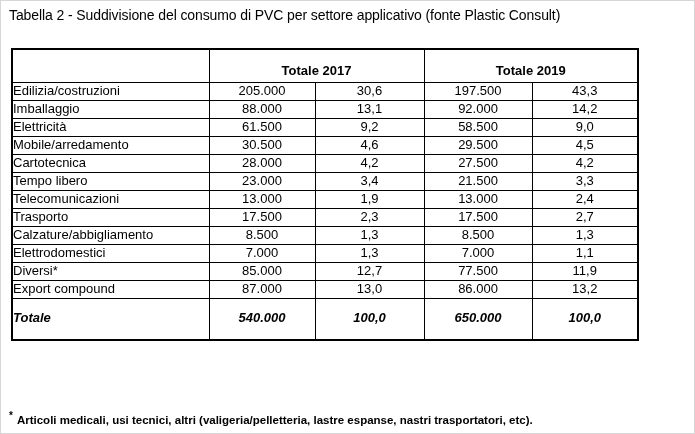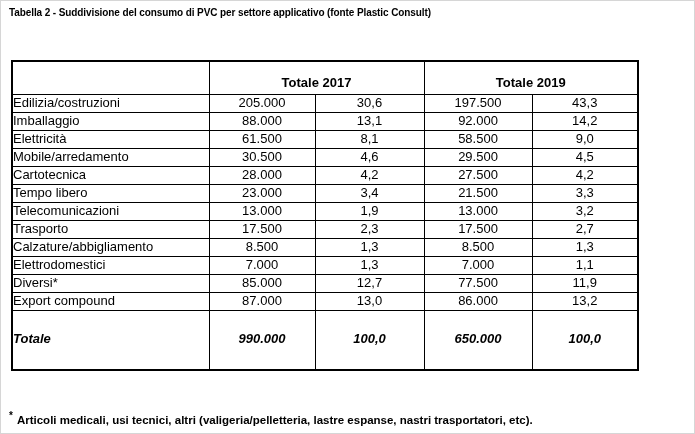--- a/index.html
+++ b/index.html
@@ -15,37 +15,36 @@
     box-sizing: border-box;
     border: 1px solid #d6d6d6;
     font-family: "Liberation Sans", "DejaVu Sans", sans-serif;
     color: #000000;
     overflow: hidden;
   }
   .title {
     position: absolute;
     left: 8px;
     top: 6px;
-    font-size: 10px;
-    font-weight: bold;
+    font-size: 14px;
+    font-weight: normal;
     white-space: nowrap;
     letter-spacing: -0.1px;
   }
   table.pvc {
     position: absolute;
     left: 10px;
     top: 47px;
     width: 626px;
     border-collapse: collapse;
     table-layout: fixed;
     border: 2px solid #000000;
     font-family: "Liberation Sans", "DejaVu Sans", sans-serif;
     font-size: 13px;
     color: #000000;
-    margin-top: 12px;
   }
   table.pvc td, table.pvc th {
     border: 1px solid #000000;
     padding: 0;
     overflow: hidden;
     white-space: nowrap;
     line-height: 1.15;
   }
   tr.year-row { height: 33px; }
   tr.year-row th.year {
@@ -63,21 +62,21 @@
   tr.data { height: 18px; }
   td.label {
     text-align: left;
     padding-left: 4px;
     vertical-align: middle;
   }
   td.num {
     text-align: center;
     vertical-align: middle;
   }
-  tr.total { height: 60px; }
+  tr.total { height: 42px; }
   tr.total td {
     font-weight: bold;
     font-style: italic;
     vertical-align: middle;
   }
   .footnote {
     position: absolute;
     left: 8px;
     top: 409px;
     font-size: 11.5px;
@@ -126,21 +125,21 @@
     <td class="label">Imballaggio</td>
     <td class="num">88.000</td>
     <td class="num">13,1</td>
     <td class="num">92.000</td>
     <td class="num">14,2</td>
   </tr>
 
   <tr class="data">
     <td class="label">Elettricità</td>
     <td class="num">61.500</td>
-    <td class="num">8,1</td>
+    <td class="num">9,2</td>
     <td class="num">58.500</td>
     <td class="num">9,0</td>
   </tr>
 
   <tr class="data">
     <td class="label">Mobile/arredamento</td>
     <td class="num">30.500</td>
     <td class="num">4,6</td>
     <td class="num">29.500</td>
     <td class="num">4,5</td>
@@ -161,21 +160,21 @@
     <td class="num">21.500</td>
     <td class="num">3,3</td>
   </tr>
 
 
   <tr class="data">
     <td class="label">Telecomunicazioni</td>
     <td class="num">13.000</td>
     <td class="num">1,9</td>
     <td class="num">13.000</td>
-    <td class="num">3,2</td>
+    <td class="num">2,4</td>
   </tr>
 
   <tr class="data">
     <td class="label">Trasporto</td>
     <td class="num">17.500</td>
     <td class="num">2,3</td>
     <td class="num">17.500</td>
     <td class="num">2,7</td>
   </tr>
 
@@ -207,21 +206,21 @@
     <td class="label">Export compound</td>
     <td class="num">87.000</td>
     <td class="num">13,0</td>
     <td class="num">86.000</td>
     <td class="num">13,2</td>
   </tr>
 </tbody>
     <tfoot>
       <tr class="total">
         <td class="label">Totale</td>
-        <td class="num">990.000</td>
+        <td class="num">540.000</td>
         <td class="num">100,0</td>
         <td class="num">650.000</td>
         <td class="num">100,0</td>
       </tr>
     </tfoot>
   </table>
 
   <div class="footnote">
     <span class="fn-marker">*</span><span>Articoli medicali, usi tecnici, altri (valigeria/pelletteria, lastre espanse, nastri trasportatori, etc).</span>
   </div>

